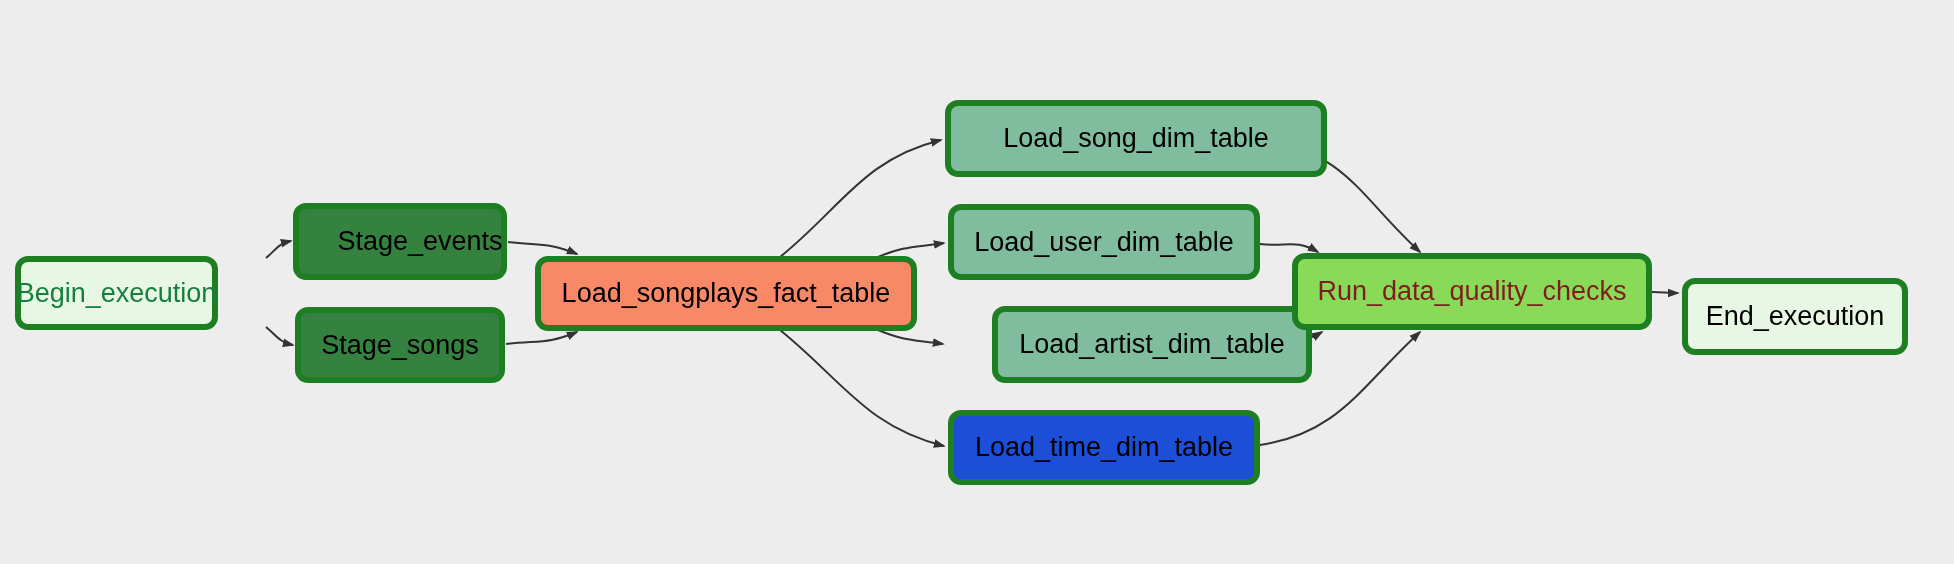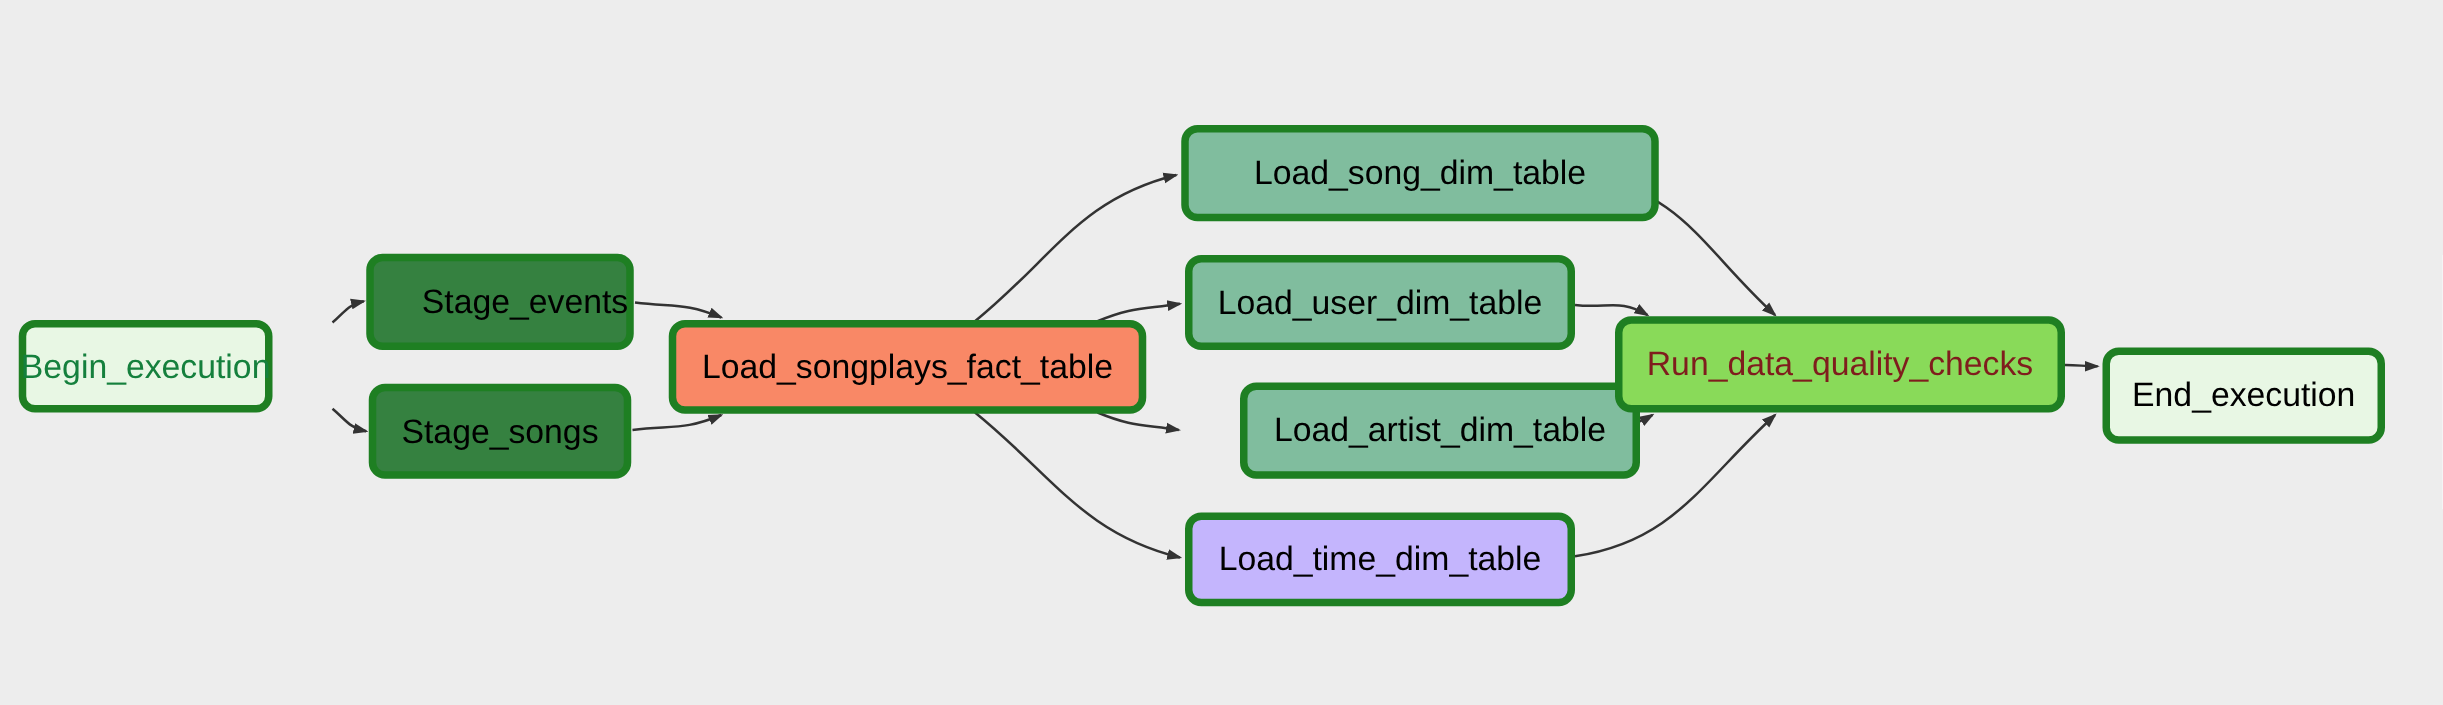--- a/index.html
+++ b/index.html
@@ -83,21 +83,21 @@
       </div>
       <div class="task-node" style="left: 945px; top: 100px; width: 382px; height: 77px; background: rgb(128, 189, 158); border-color: rgb(30, 127, 34); color: rgb(0, 0, 0);">
         <span class="task-label">Load_song_dim_table</span>
       </div>
       <div class="task-node" style="left: 948px; top: 204px; width: 312px; height: 76px; background: rgb(128, 189, 158); border-color: rgb(30, 127, 34); color: rgb(0, 0, 0);">
         <span class="task-label">Load_user_dim_table</span>
       </div>
       <div class="task-node" style="left: 947px; top: 306px; width: 320px; height: 77px; background: rgb(128, 189, 158); border-color: rgb(30, 127, 34); color: rgb(0, 0, 0); margin-left: 45px;">
         <span class="task-label">Load_artist_dim_table</span>
       </div>
-      <div class="task-node" style="left: 948px; top: 410px; width: 312px; height: 75px; background: #c4b5fd; border-color: rgb(30, 127, 34); color: rgb(0, 0, 0);">
+      <div class="task-node" style="left: 948px; top: 410px; width: 312px; height: 75px; background: #1d4ed8; border-color: rgb(30, 127, 34); color: rgb(0, 0, 0);">
         <span class="task-label">Load_time_dim_table</span>
       </div>
       <div class="task-node" style="left: 1292px; top: 253px; width: 360px; height: 77px; background: rgb(137, 218, 89); border-color: rgb(30, 127, 34); color: #7f1d1d;">
         <span class="task-label">Run_data_quality_checks</span>
       </div>
       <div class="task-node" style="left: 1682px; top: 254px; width: 226px; height: 77px; background: rgb(232, 247, 228); border-color: rgb(30, 127, 34); color: rgb(0, 0, 0); margin-top: 24px;">
         <span class="task-label">End_execution</span>
       </div>
     </div>
 </div>

